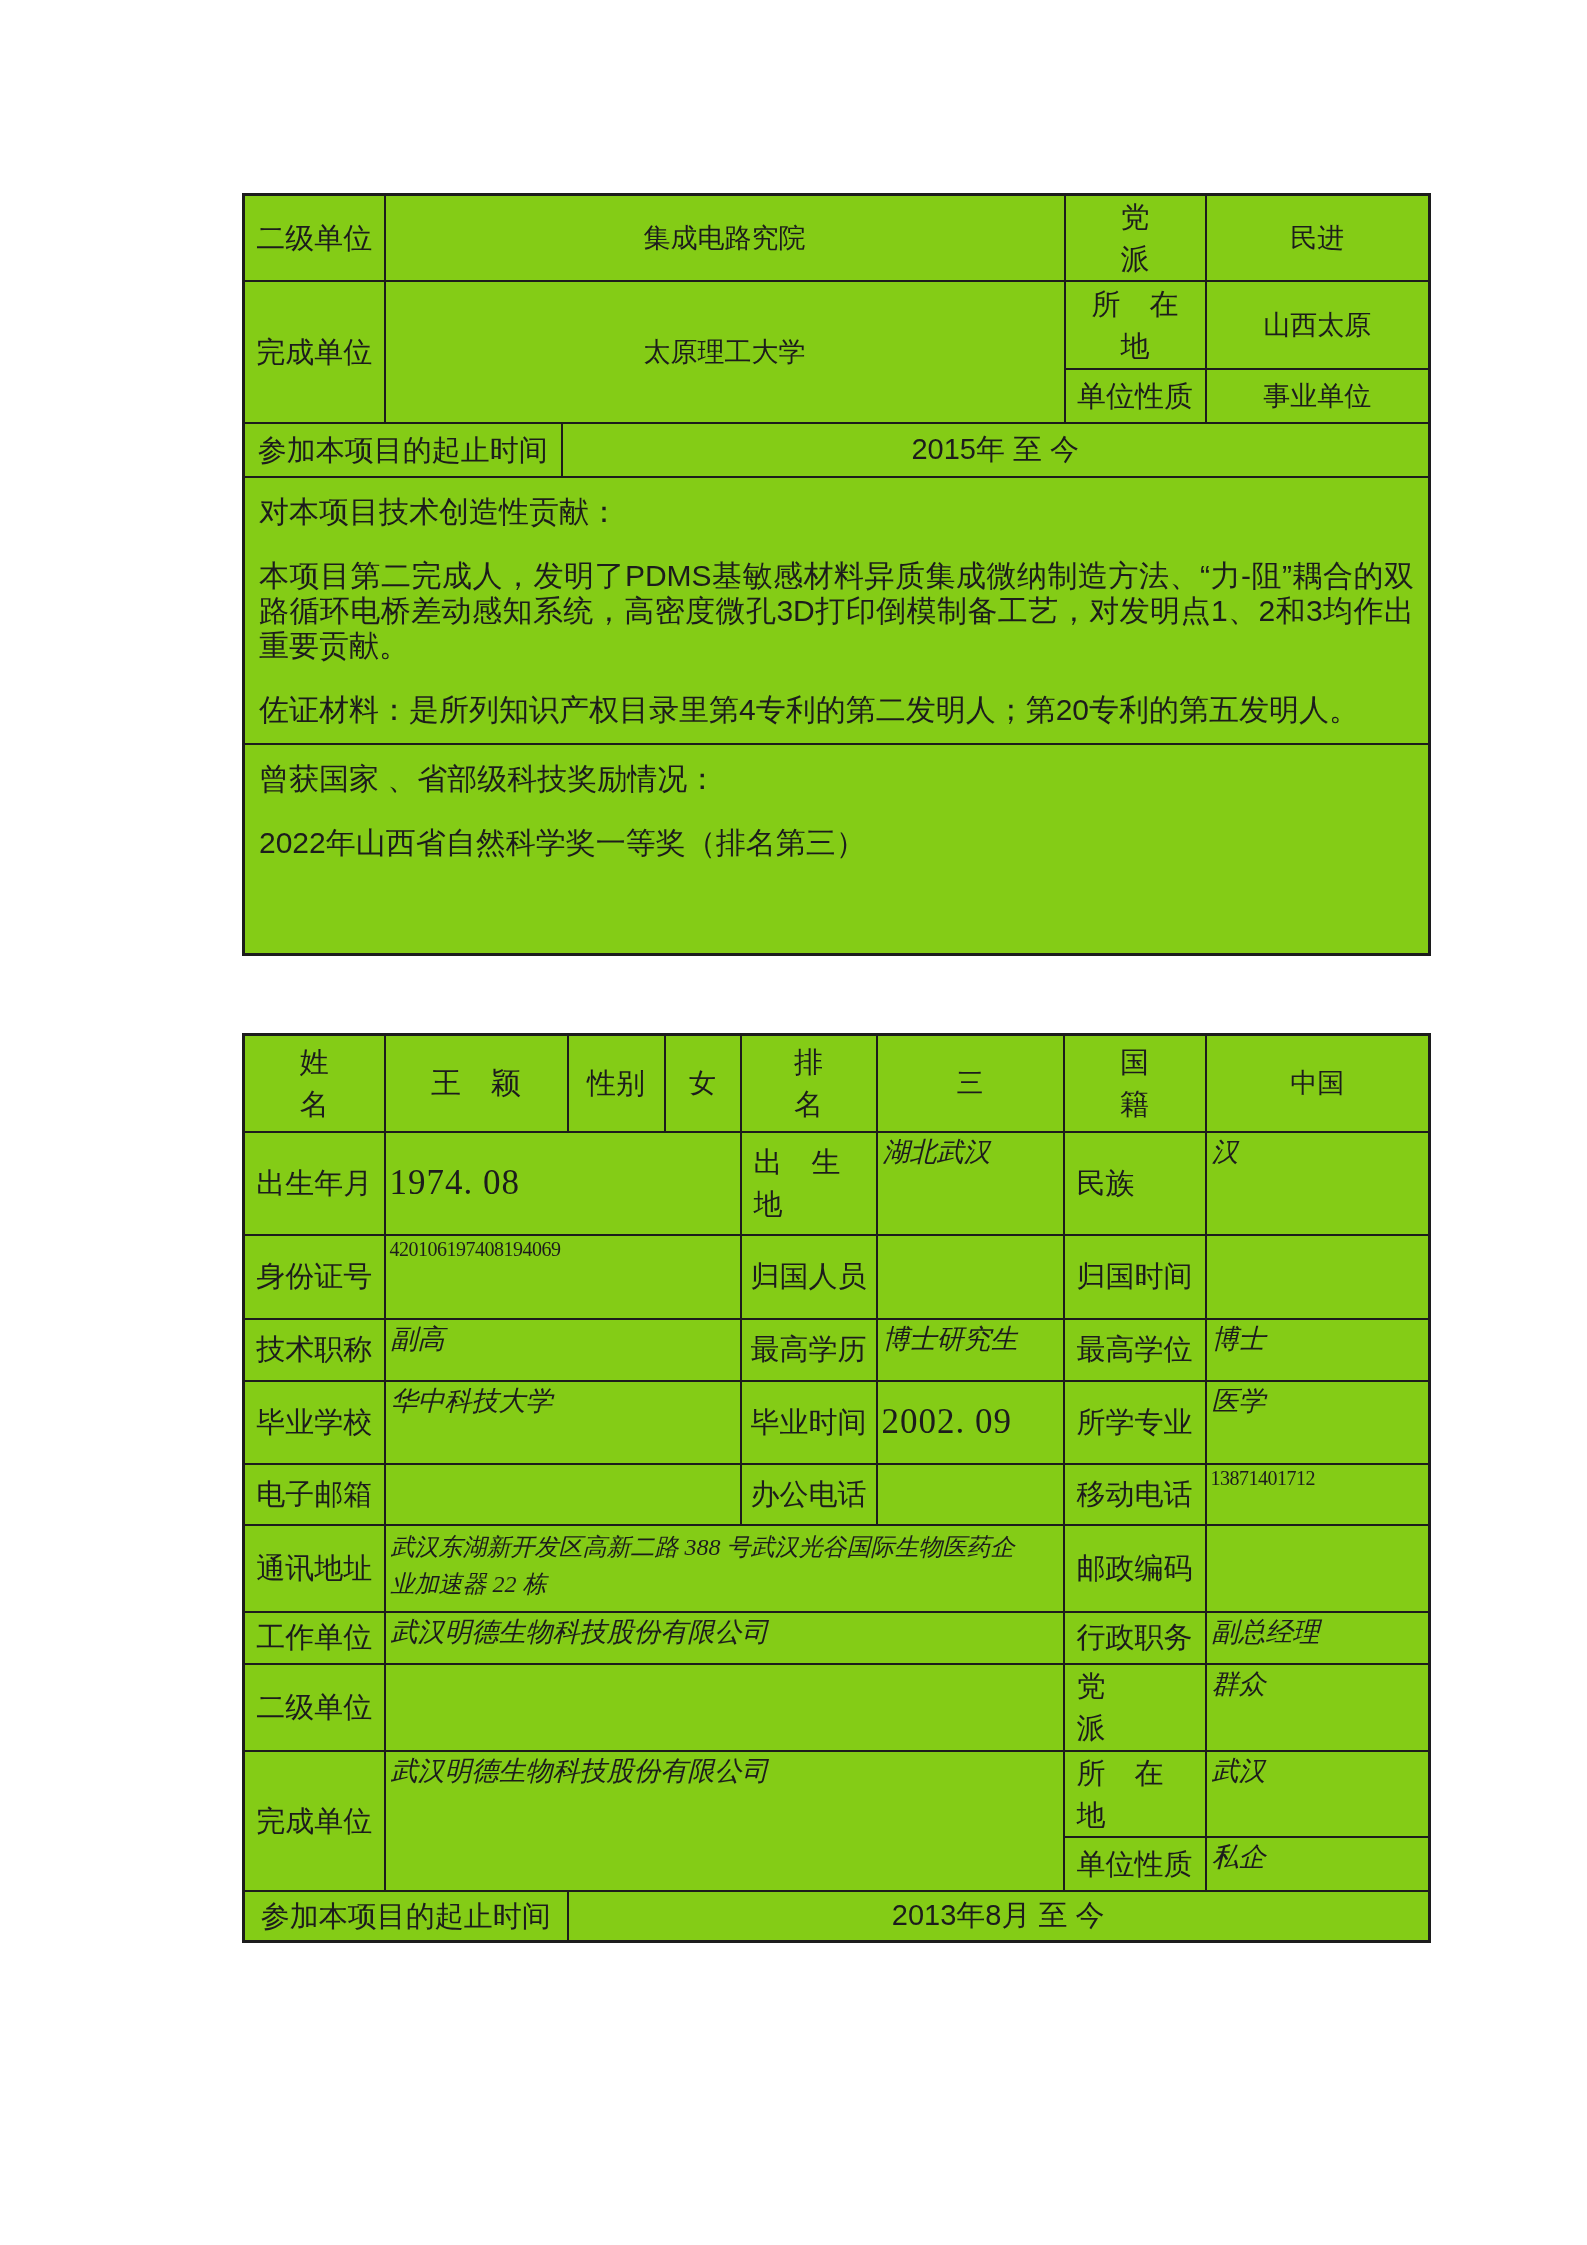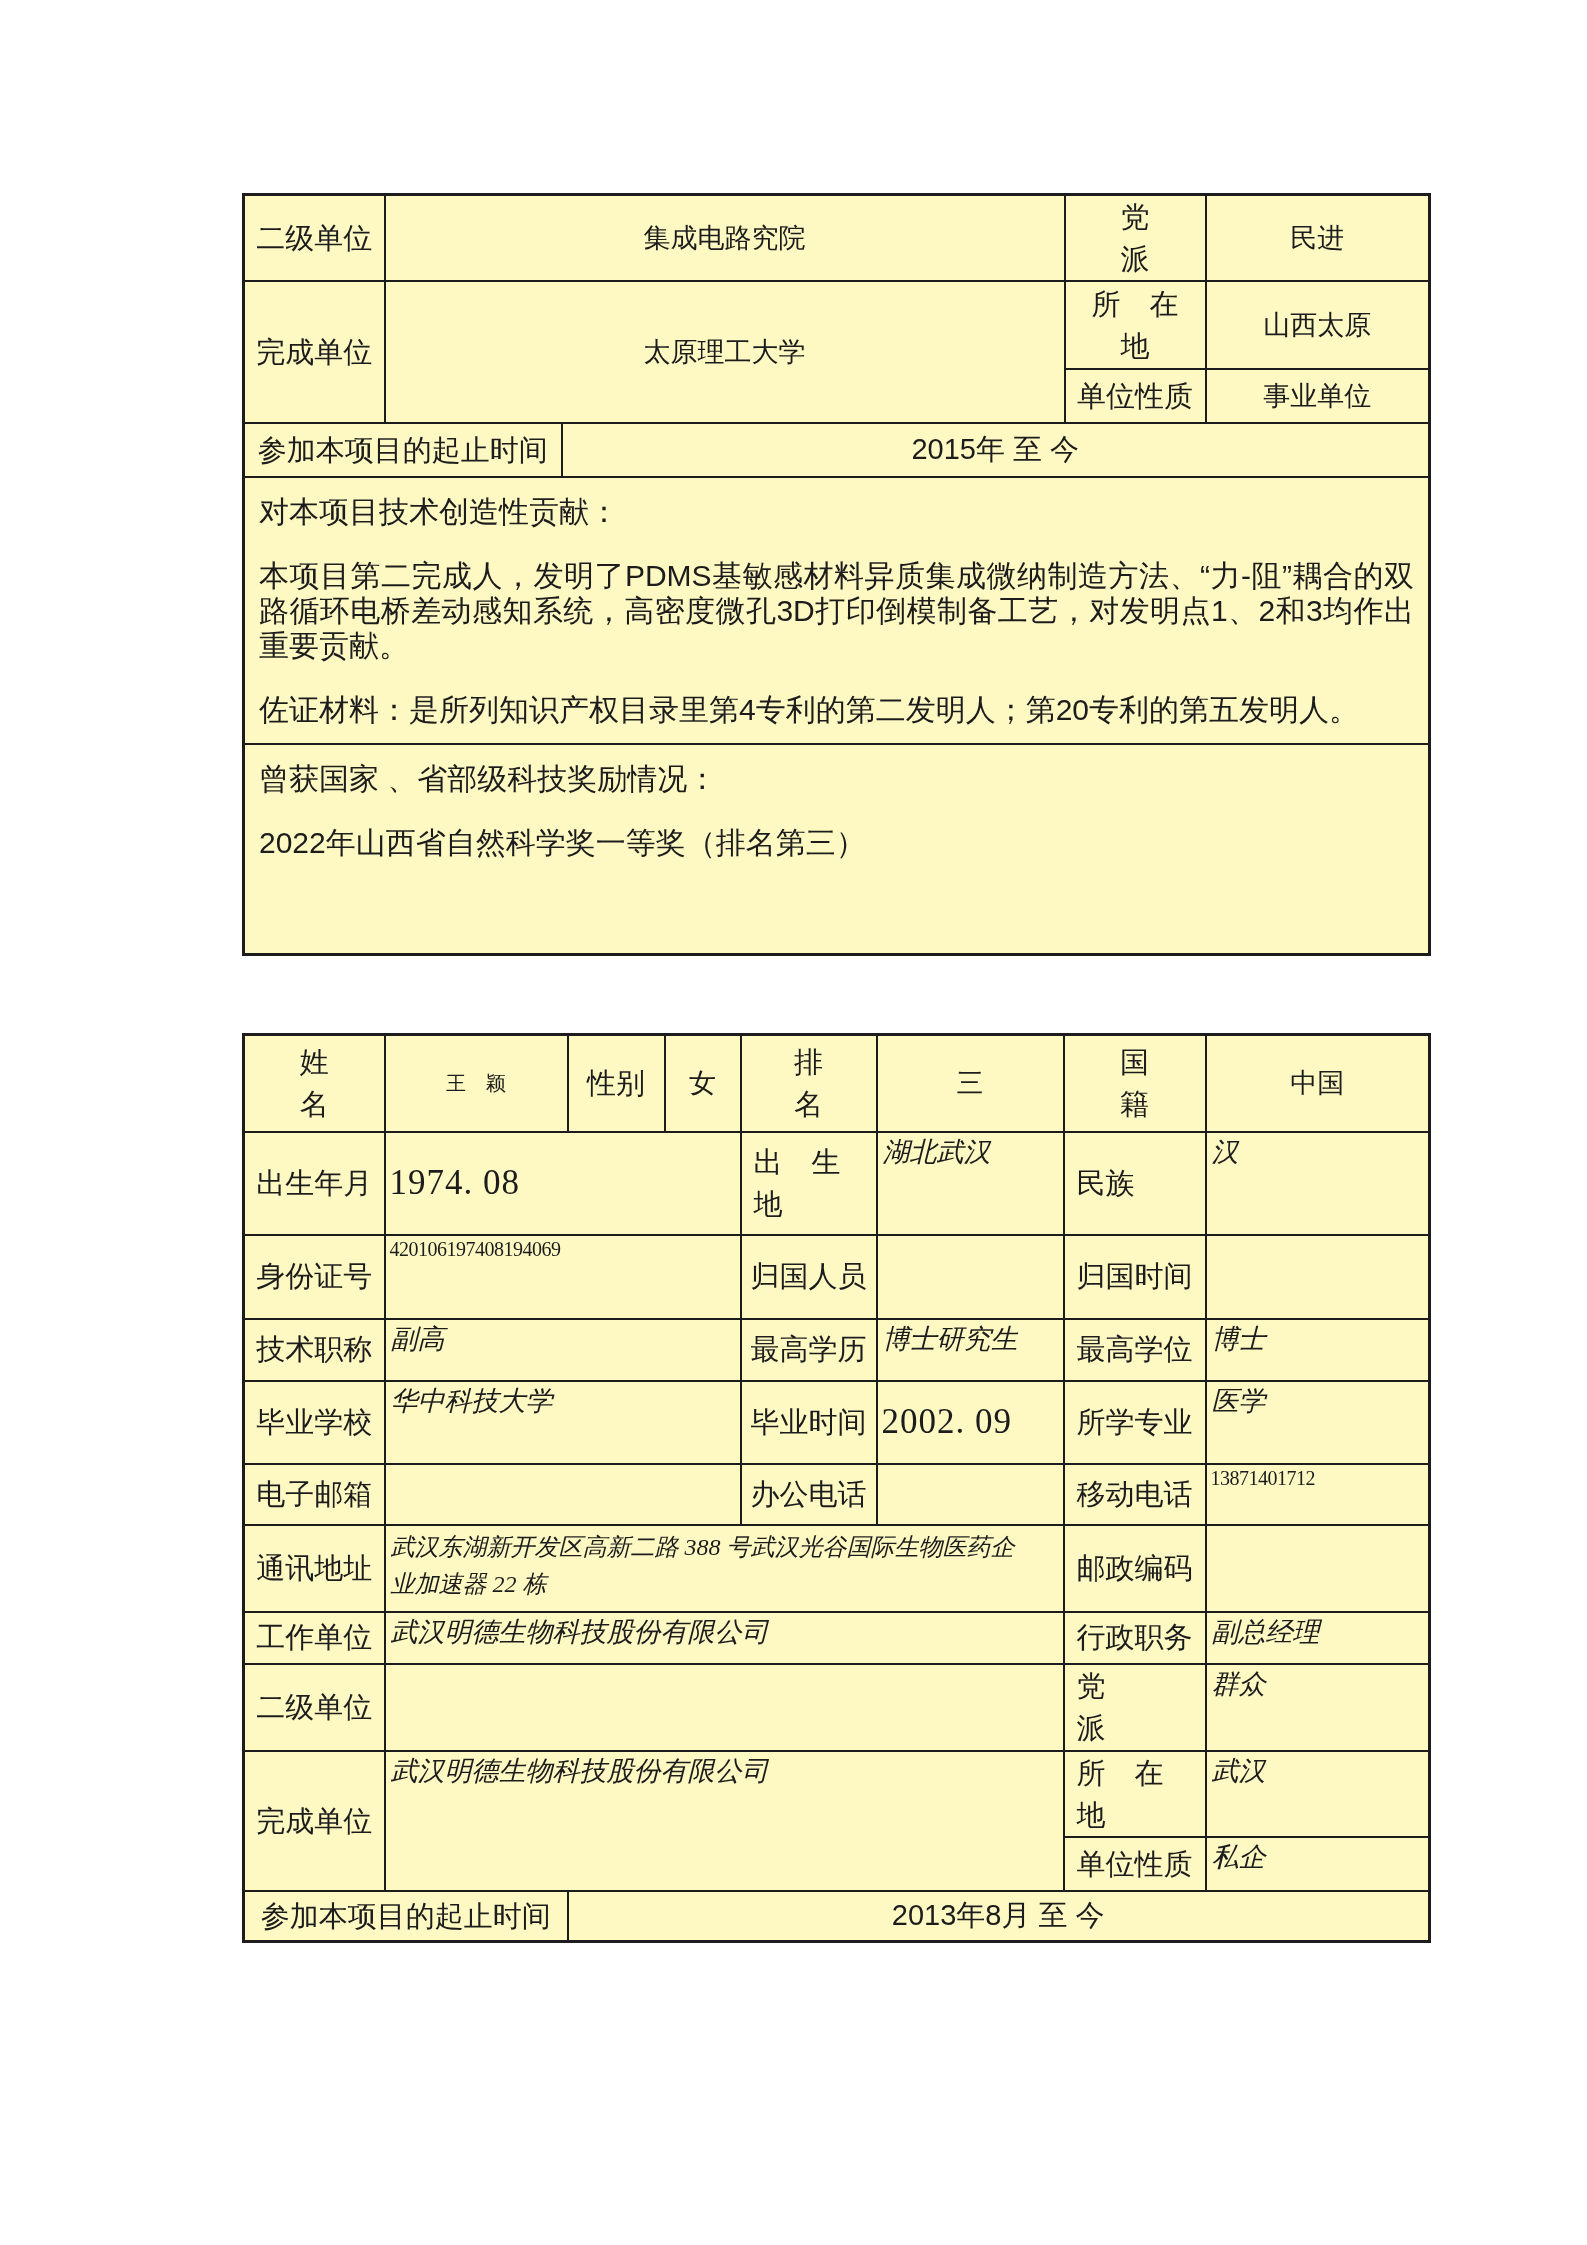--- a/index.html
+++ b/index.html
@@ -2,21 +2,21 @@
 <html><head>
 <meta charset="utf-8">
 <style>
   html,body { margin:0; padding:0; background:#ffffff; }
   .page {
     position:relative; width:1587px; height:2245px; background:#ffffff;
     font-family:"Liberation Sans", sans-serif; color:#1c1c1c; overflow:hidden;
   }
   table.formtable {
     position:absolute; border-collapse:collapse; table-layout:fixed;
-    background:#fef9c3; border:3px solid #1c1c1c;
+    background:#84cc16; border:3px solid #1c1c1c;
   }
   #t1 { left:242px; top:193px; width:1186px; }
   #t2 { left:242px; top:1033px; width:1186px; }
   td { border:2px solid #1c1c1c; padding:0; overflow:hidden; }
 
   
   .lab {
     font-size:29px; text-align:center; vertical-align:middle;
     white-space:pre-line; line-height:1.45; font-weight:normal;
   }
@@ -48,21 +48,21 @@
   
   .block { vertical-align:top; text-align:left; padding:16px 14px; }
   .block .line { font-size:30px; line-height:35px; }
   .block .gap-t { margin-top:29px; }
   .block .just { text-align:justify; }
 
   .addr-inner {
     width:640px; font-family:"Liberation Serif", serif; font-size:24px;
     line-height:37px;
   }
-  .name-val { font-size:20px; }
+  .name-val { font-size:30px; }
 </style>
 </head>
 <body>
 
 <div class="page">
 
   <table id="t1" class="formtable">
     <colgroup>
       <col style="width:141px">
         <col style="width:177px">

